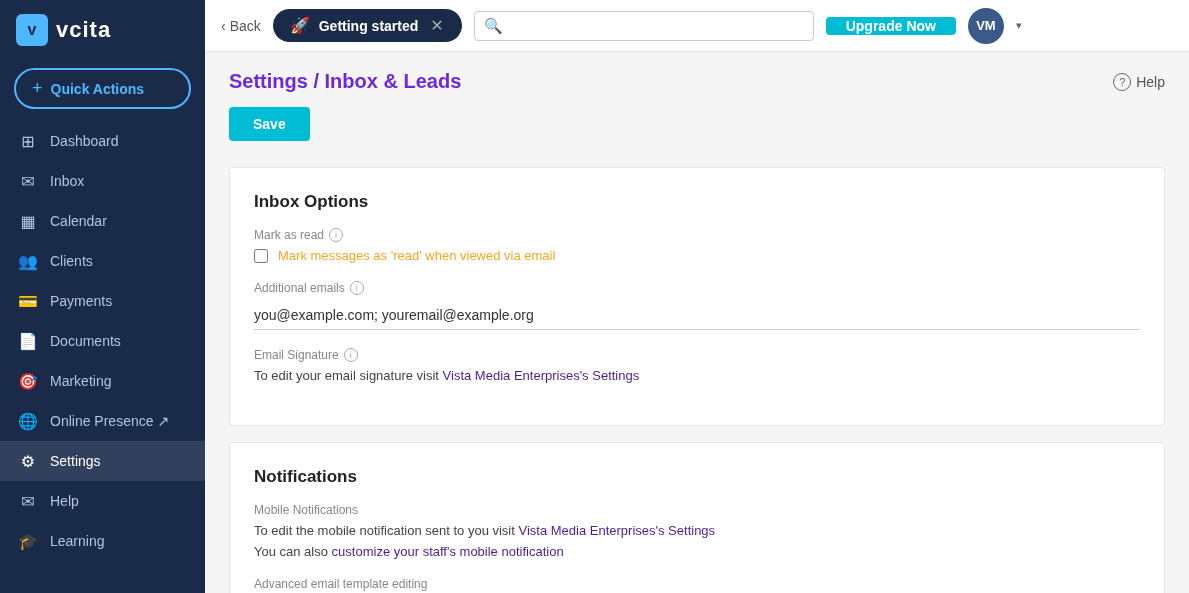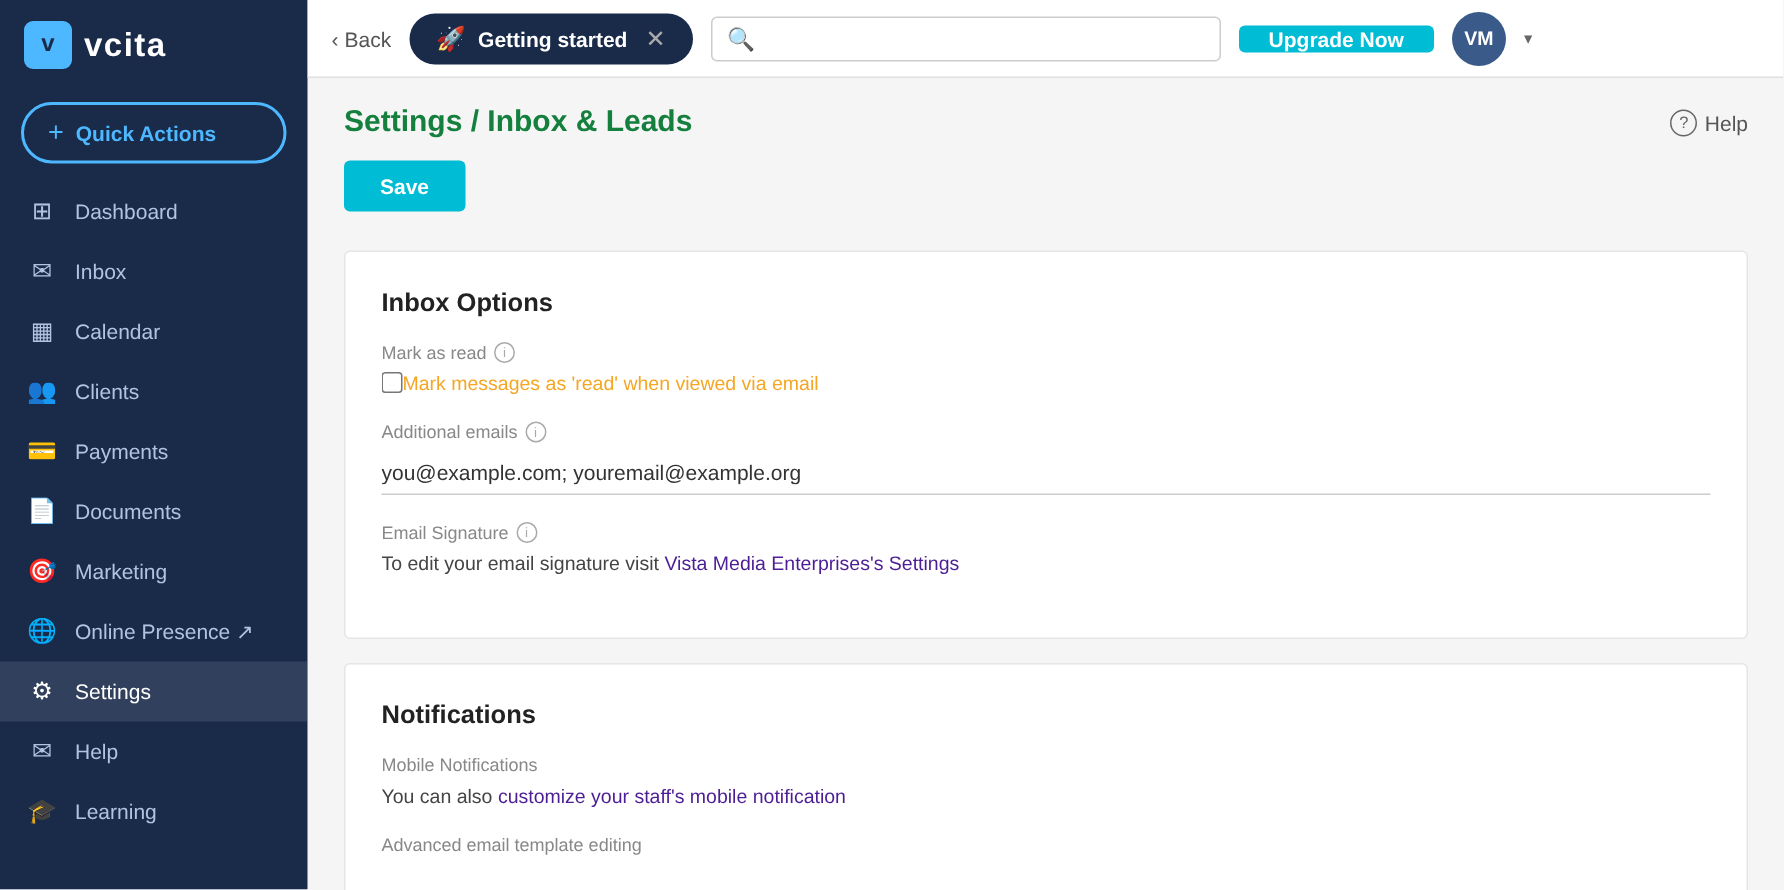--- a/index.html
+++ b/index.html
@@ -178,21 +178,21 @@
     }
     .page-header {
       display: flex;
       align-items: center;
       justify-content: space-between;
       padding: 18px 0 14px;
     }
     .page-title {
       font-size: 20px;
       font-weight: 600;
-      color: #15803d;
+      color: #6d28d9;
     }
     .help-link {
       display: flex;
       align-items: center;
       gap: 5px;
       color: #555;
       font-size: 14px;
       cursor: pointer;
     }
     .help-circle {
@@ -247,21 +247,22 @@
       border-radius: 50%;
       display: inline-flex;
       align-items: center;
       justify-content: center;
       font-size: 9px;
       color: #aaa;
       cursor: pointer;
     }
     .checkbox-row {
       display: flex;
-      align-items: flex-start;
+      align-items: flex-end;
+      gap: 10px;
       margin-bottom: 18px;
     }
     .checkbox-row input[type="checkbox"] {
       width: 14px;
       height: 14px;
       cursor: pointer;
       accent-color: #00bcd4;
     }
     .checkbox-label {
       font-size: 13px;
@@ -430,20 +431,23 @@
         </div>
       </div>
     </div>
 
     
     <div class="card">
       <div class="card-title">Notifications</div>
 
       <div class="field-group">
         <div class="field-label">Mobile Notifications</div>
+        <div class="signature-text">
+          <span>To edit the mobile notification sent to you visit </span><a class="link-text">Vista Media Enterprises's Settings</a>
+        </div>
         <div class="signature-text" style="margin-top:6px;">
           <span>You can also </span><a class="link-text">customize your staff's mobile notification</a>
         </div>
       </div>
 
       <div class="field-group">
         <div class="field-label">Advanced email template editing</div>
 
       </div>
     </div>

